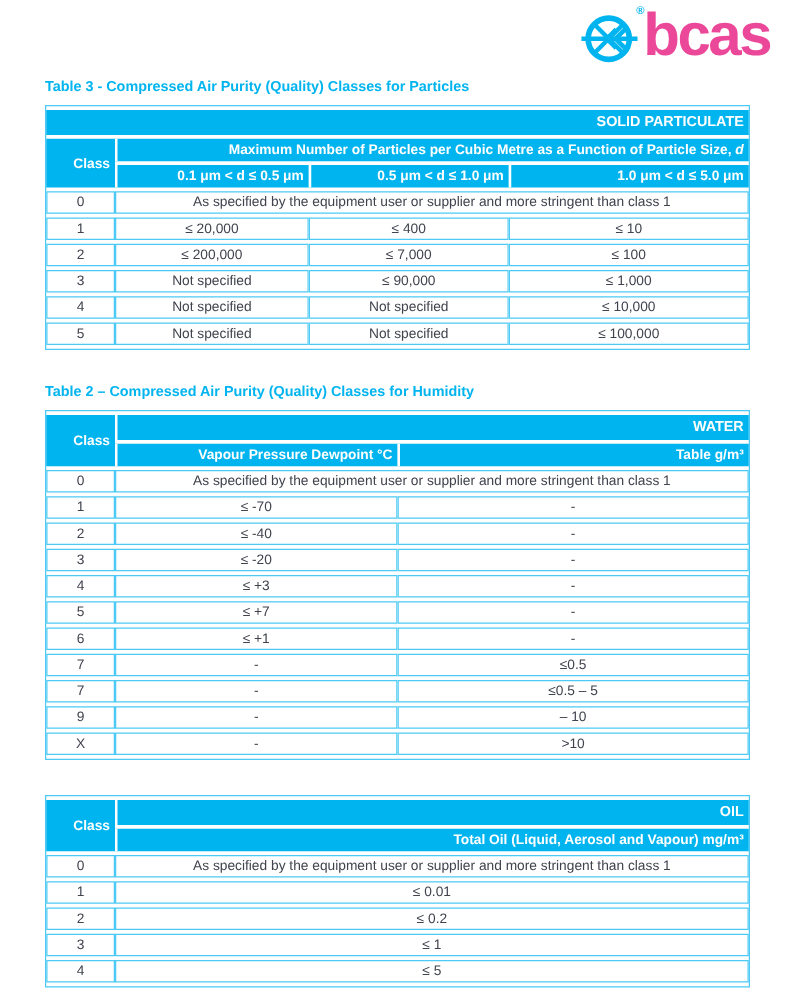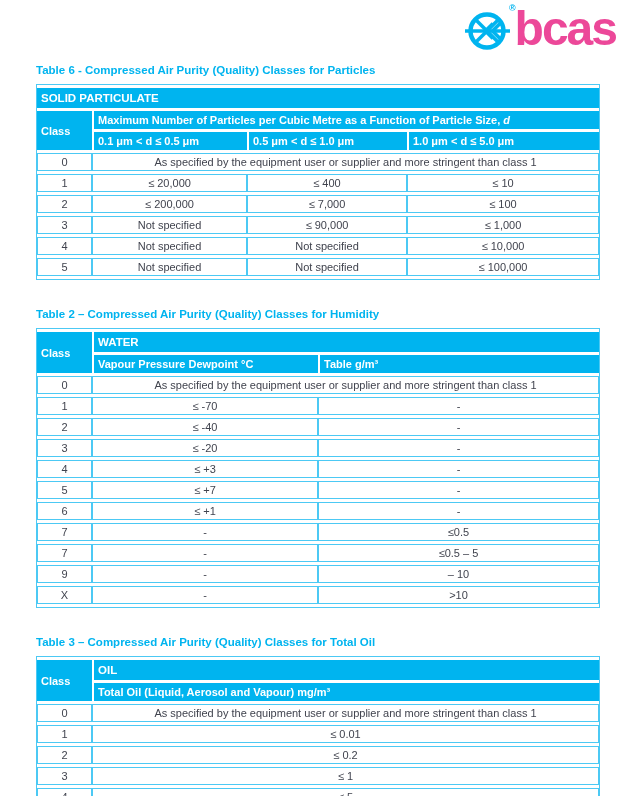--- a/index.html
+++ b/index.html
@@ -17,21 +17,21 @@
   .section{margin:0 0 28px 0;}
   .tbl-title{font-size:11.5px;font-weight:bold;color:#00b4ef;margin:0 0 8px 0;}
   
   table{
     width:564px;table-layout:fixed;
     border:1px solid #4cc9f4;
     border-collapse:separate;border-spacing:0 3px;
   }
   th{
     background:#00b4ef;color:#fff;font-weight:bold;font-size:11px;
-    padding:2px 4px;text-align:left;line-height:14px;border:none;
+    padding:2px 4px;text-align:right;line-height:14px;border:none;
   }
   th.band{font-size:11.5px;padding:3px 4px;}
   th.wsep{border-left:2.5px solid #fff;}
   th .var-d{font-style:italic;}
   td{
     border:1px solid #4cc9f4;font-size:11px;line-height:14px;
     padding:1px 4px;text-align:center;background:#fff;
   }
 </style>
 </head>
@@ -50,21 +50,21 @@
       </g>
     </svg>
     <span class="logo-reg">®</span>
   </div>
   <span class="logo-text">bcas</span>
 </div>
 
 <div class="content">
 
   <div class="section">
-    <h2 class="tbl-title">Table 6 - Compressed Air Purity (Quality) Classes for Particles</h2>
+    <h2 class="tbl-title">Table 3 - Compressed Air Purity (Quality) Classes for Particles</h2>
     <table>
       <colgroup>
         <col style="width:55px">
           <col style="width:155px">
           <col style="width:160px">
           <col>
       </colgroup>
       <thead>
         <tr>
           <th class="band" colspan="4">SOLID PARTICULATE</th>
@@ -189,21 +189,20 @@
           <tr>
             <td>X</td>
             <td>-</td>
             <td>&gt;10</td>
           </tr>
         </tbody>
     </table>
   </div>
 
   <div class="section">
-    <h2 class="tbl-title">Table 3 – Compressed Air Purity (Quality) Classes for Total Oil</h2>
     <table>
       <colgroup>
         <col style="width:55px">
           <col>
       </colgroup>
       <thead>
         <tr>
           <th rowspan="2">Class</th>
           <th class="band wsep">OIL</th>
         </tr>

